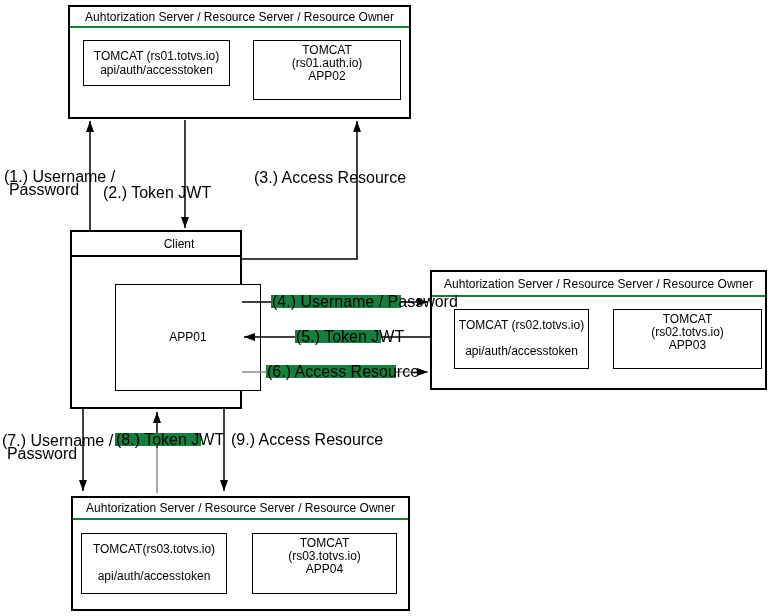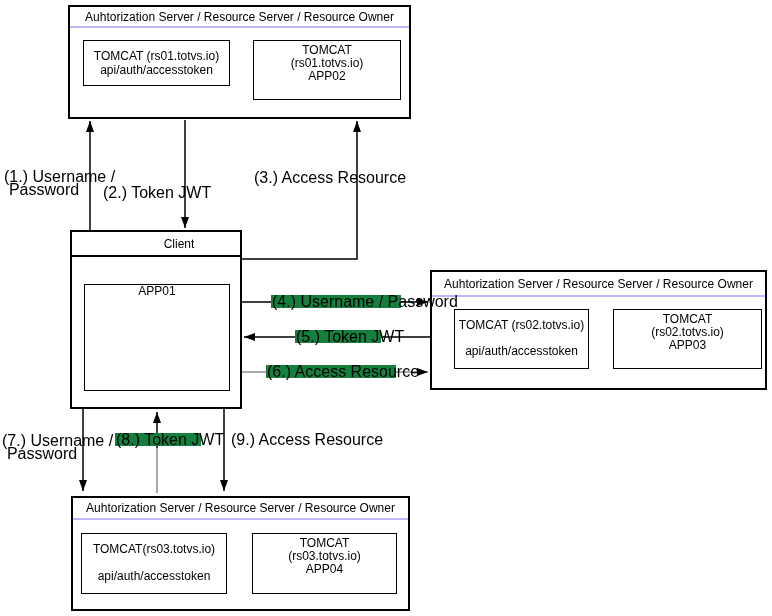--- a/index.html
+++ b/index.html
@@ -5,33 +5,33 @@
   html,body{margin:0;padding:0;background:#fff;}
   #canvas{
     position:relative;width:772px;height:616px;background:#fff;
     font-family:"Liberation Sans",sans-serif;color:var(--text,#000);
     overflow:hidden;
   }
   
   .group{position:absolute;background:#fff;border:2px solid #000;box-sizing:border-box;z-index:2;}
   .group-header{
     display:flex;align-items:center;justify-content:center;
-    border-bottom:2px solid #c4b5fd;font-size:12px;white-space:nowrap;overflow:hidden;
+    border-bottom:2px solid #15803d;font-size:12px;white-space:nowrap;overflow:hidden;
   }
   
   .client-header{display:flex;align-items:center;justify-content:center;border-bottom:2px solid #000;font-size:12px;}
   
   .node{position:absolute;background:#fff;border:1.5px solid #000;box-sizing:border-box;z-index:2;
         display:flex;flex-direction:column;align-items:center;text-align:center;font-size:12px;}
   .node2{justify-content:space-between;padding:8px 2px 10px;}
   .node3{padding:3px 2px 22px;}
   .node .ln{line-height:13px;white-space:nowrap;}
   .node2 .ln{line-height:14px;}
   .node3 .app{margin-top:auto;}
-  .app01{}
+  .app01{justify-content:center;margin-left:31px;}
   
   svg.edges{position:absolute;left:0;top:0;z-index:3;pointer-events:none;}
   .edge{stroke:var(--edge,#000);stroke-width:1.5;fill:none;}
   .edge-gray{stroke:var(--edge-gray,#8c8c8c);stroke-width:1.5;fill:none;}
   
   .elabel{
     position:absolute;z-index:4;font-size:16px;line-height:13px;
     text-align:center;white-space:nowrap;
   }
   .elabel.on-line{background:#15803d;padding:0 1px;text-align:center;}
@@ -61,21 +61,21 @@
 
   <div class="group" style="left:68px;top:5px;width:343px;height:114px;">
     <div class="group-header" style="height:19px;">Auhtorization Server / Resource Server / Resource Owner</div>
   </div>
   <div class="node node2" style="left:83px;top:40px;width:147px;height:46px;">
     <div class="ln">TOMCAT (rs01.totvs.io)</div>
     <div class="ln">api/auth/accesstoken</div>
   </div>
   <div class="node node3" style="left:253px;top:40px;width:148px;height:60px;">
     <div class="ln">TOMCAT</div>
-    <div class="ln">(rs01.totvs.io)</div>
+    <div class="ln">(rs01.auth.io)</div>
     <div class="ln app">APP02</div>
   </div>
 
   <div class="group" style="left:70px;top:230px;width:172px;height:179px;">
     <div class="client-header" style="height:23px;padding-left:46px;">Client</div>
   </div>
   <div class="node app01" style="left:84px;top:284px;width:146px;height:107px;">
     <div class="ln">APP01</div>
   </div>
 

